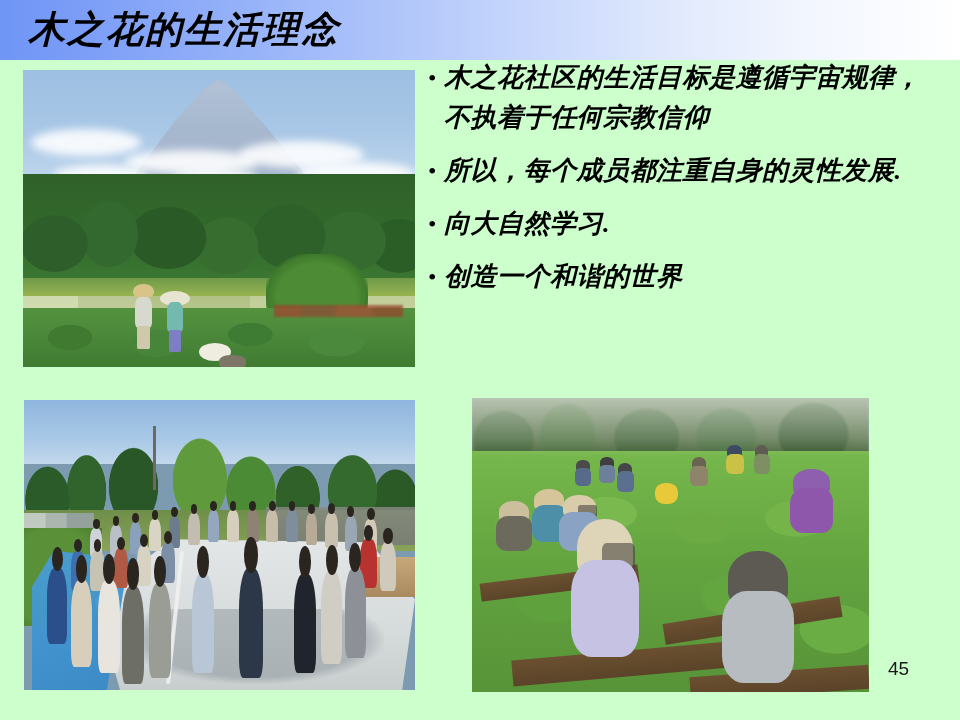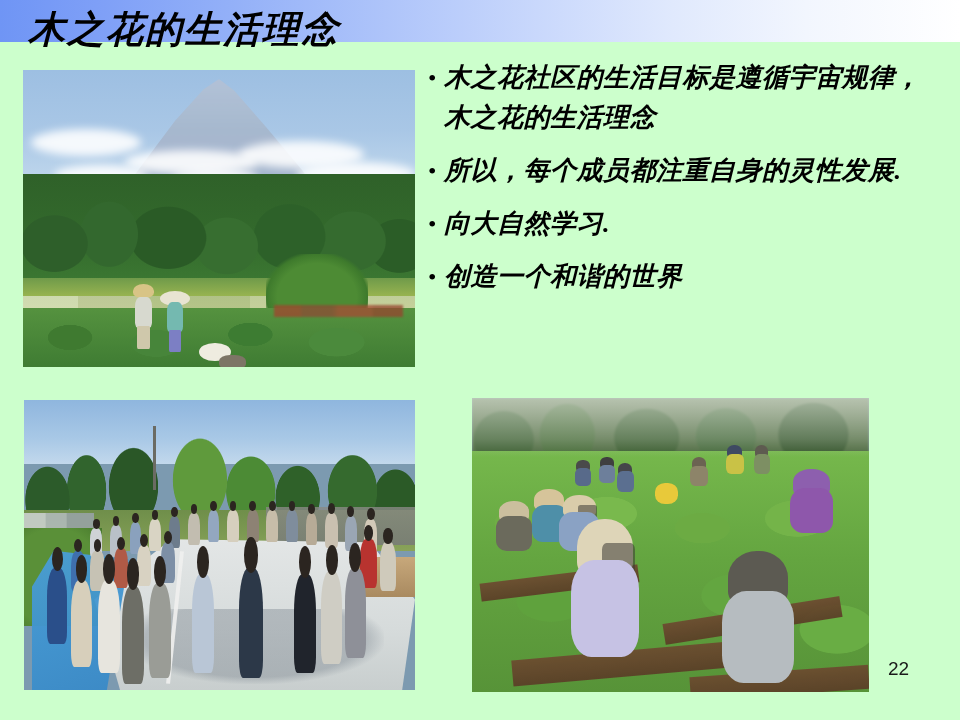--- a/index.html
+++ b/index.html
@@ -20,21 +20,21 @@
     background: #ccffcc;
     overflow: hidden;
   }
 
   
   #title-bar {
     position: absolute;
     left: 0;
     top: 0;
     width: 960px;
-    height: 42px;
+    height: 60px;
     background: linear-gradient(to right,
         #6f95f5 0%,
         #7e9ff7 10%,
         #93b0f8 24%,
         #aec4fa 40%,
         #c9d8fc 56%,
         #e0e9fd 70%,
         #f2f6fe 84%,
         #ffffff 100%);
   }
@@ -470,31 +470,31 @@
     </div>
     <div class="worker" style="left:63%;top:52%;width:18%;height:45%;">
       <div class="w-hood" style="background:#5c5a52;"></div>
       <div class="w-body" style="background:#b6bcc0;"></div>
     </div>
   </div>
 
   <div id="bullets">
     <div class="bullet-item">
       <span class="bullet-dot">•</span>
-      <span class="bullet-text">木之花社区的生活目标是遵循宇宙规律，木之花的生活理念</span>
+      <span class="bullet-text">木之花社区的生活目标是遵循宇宙规律，不执着于任何宗教信仰</span>
     </div>
     <div class="bullet-item">
       <span class="bullet-dot">•</span>
       <span class="bullet-text">所以，每个成员都注重自身的灵性发展.</span>
     </div>
     <div class="bullet-item">
       <span class="bullet-dot">•</span>
       <span class="bullet-text">向大自然学习.</span>
     </div>
     <div class="bullet-item">
       <span class="bullet-dot">•</span>
       <span class="bullet-text">创造一个和谐的世界</span>
     </div>
   </div>
 
-  <div id="page-number">22</div>
+  <div id="page-number">45</div>
 
 </div>
 
 </body></html>

